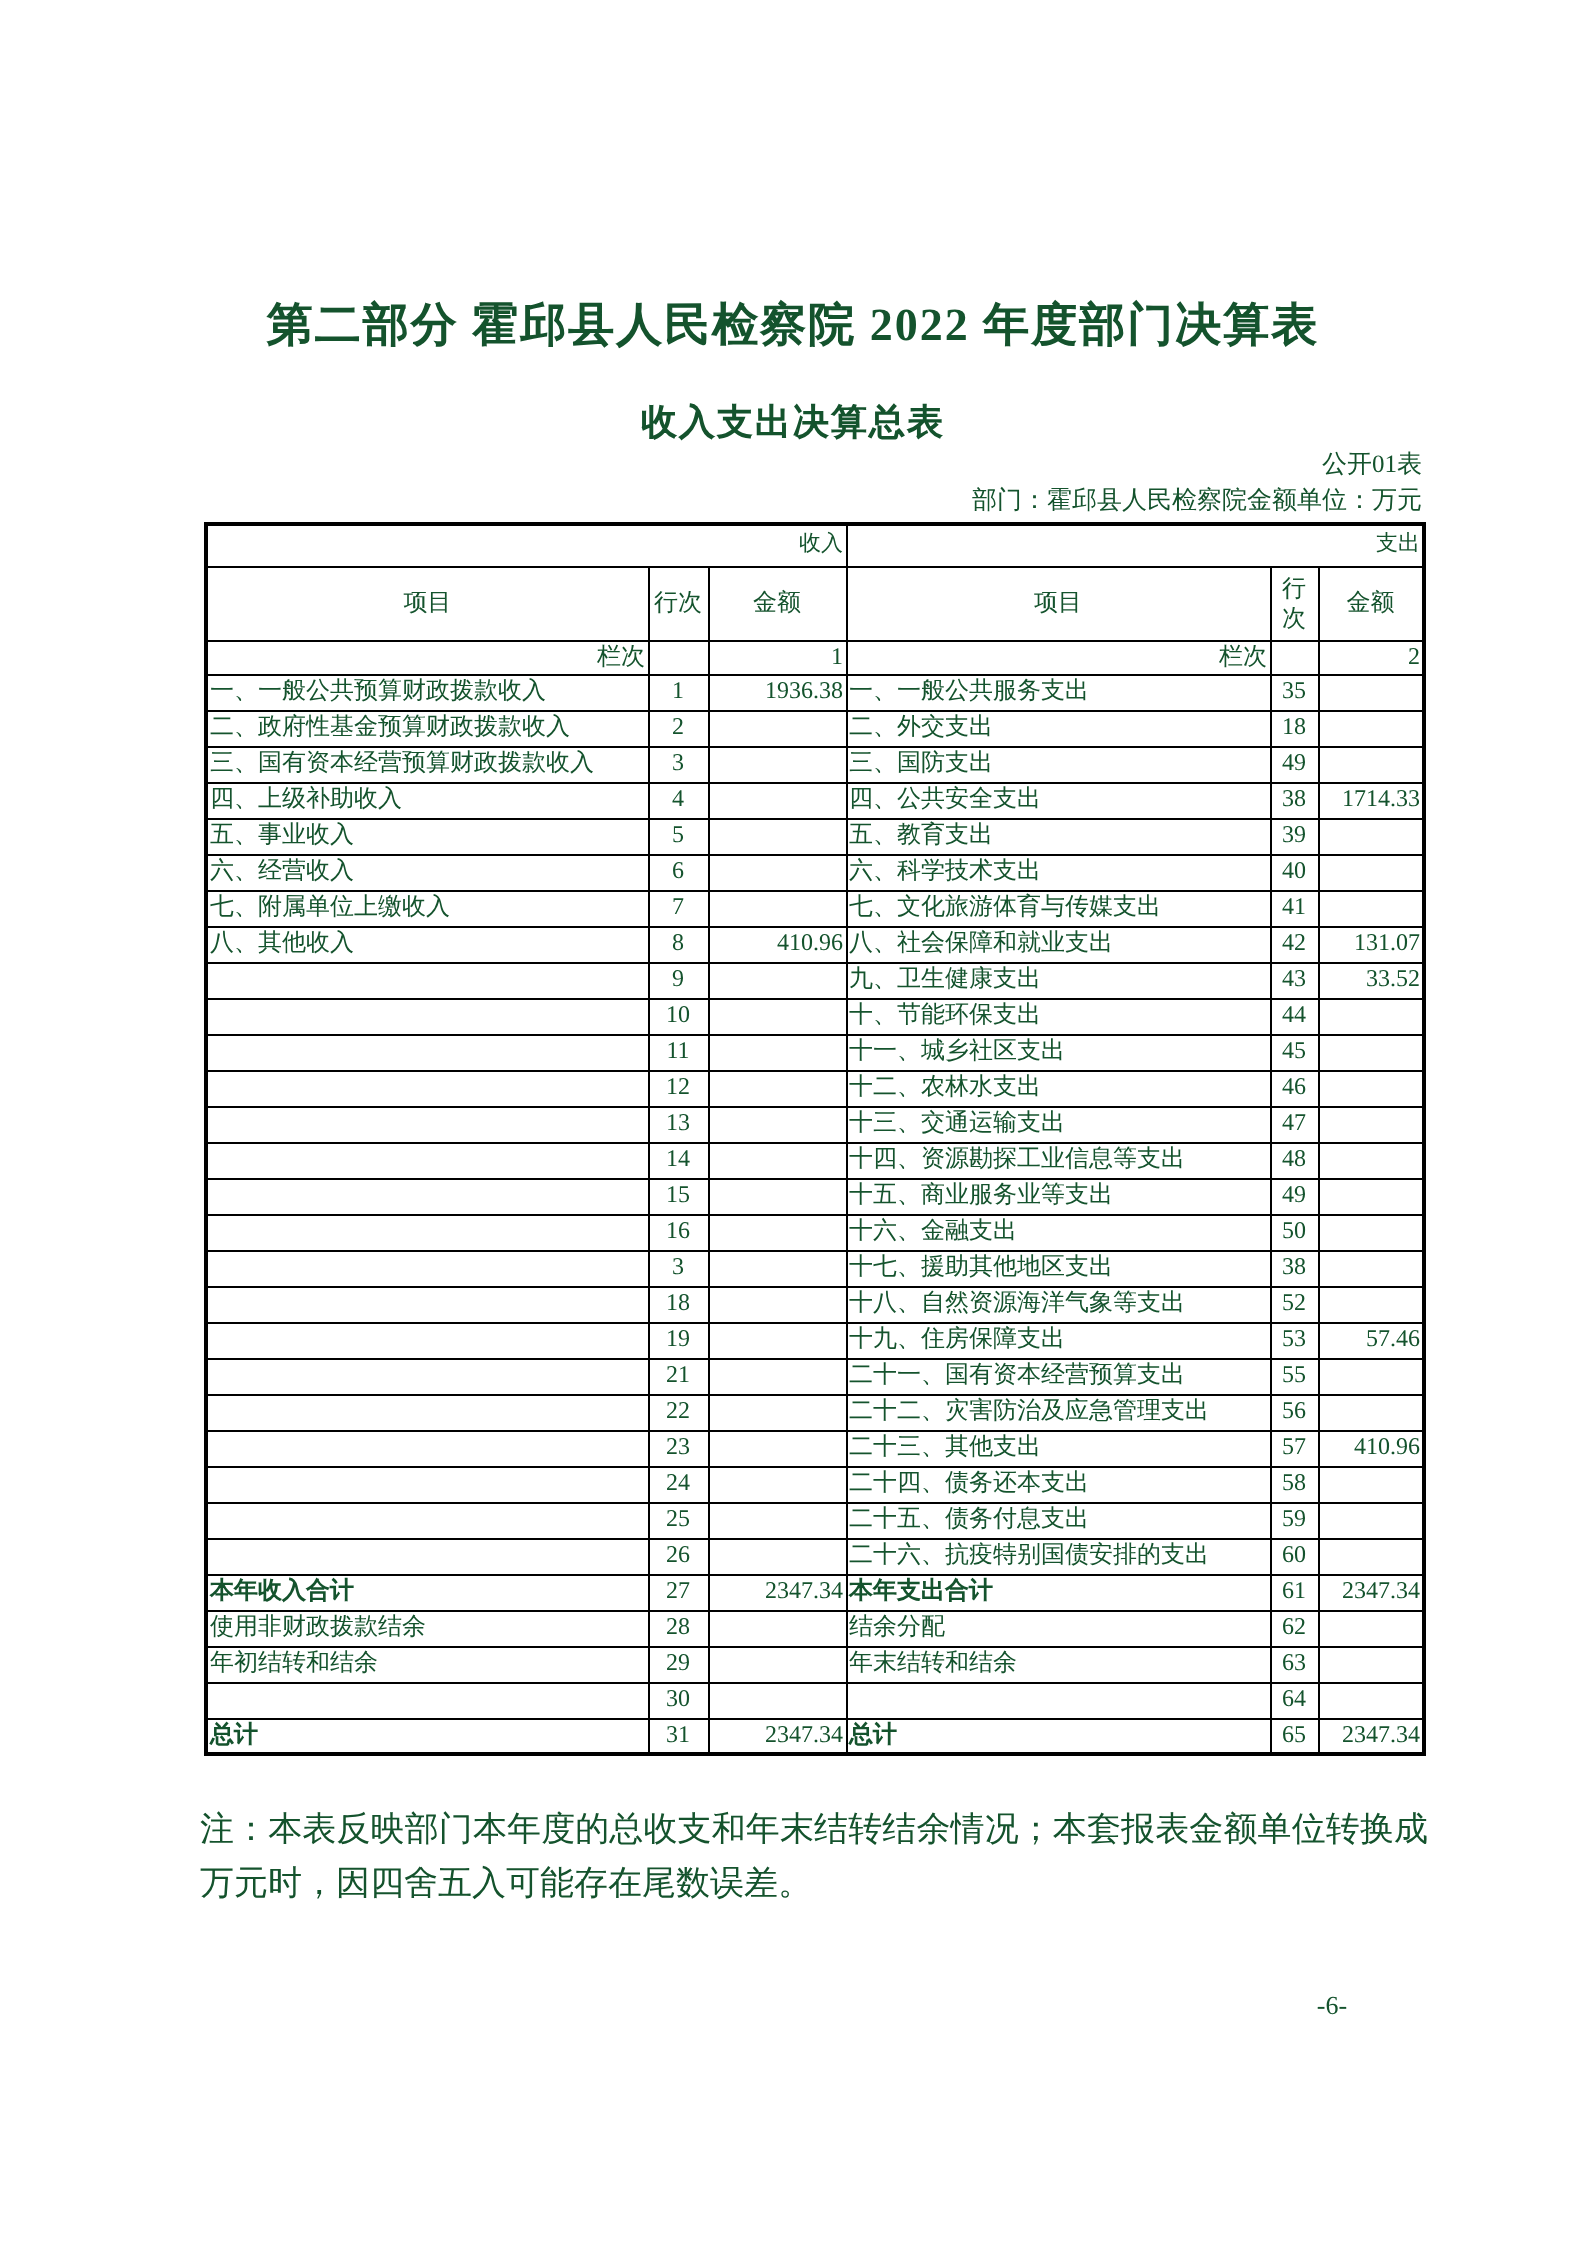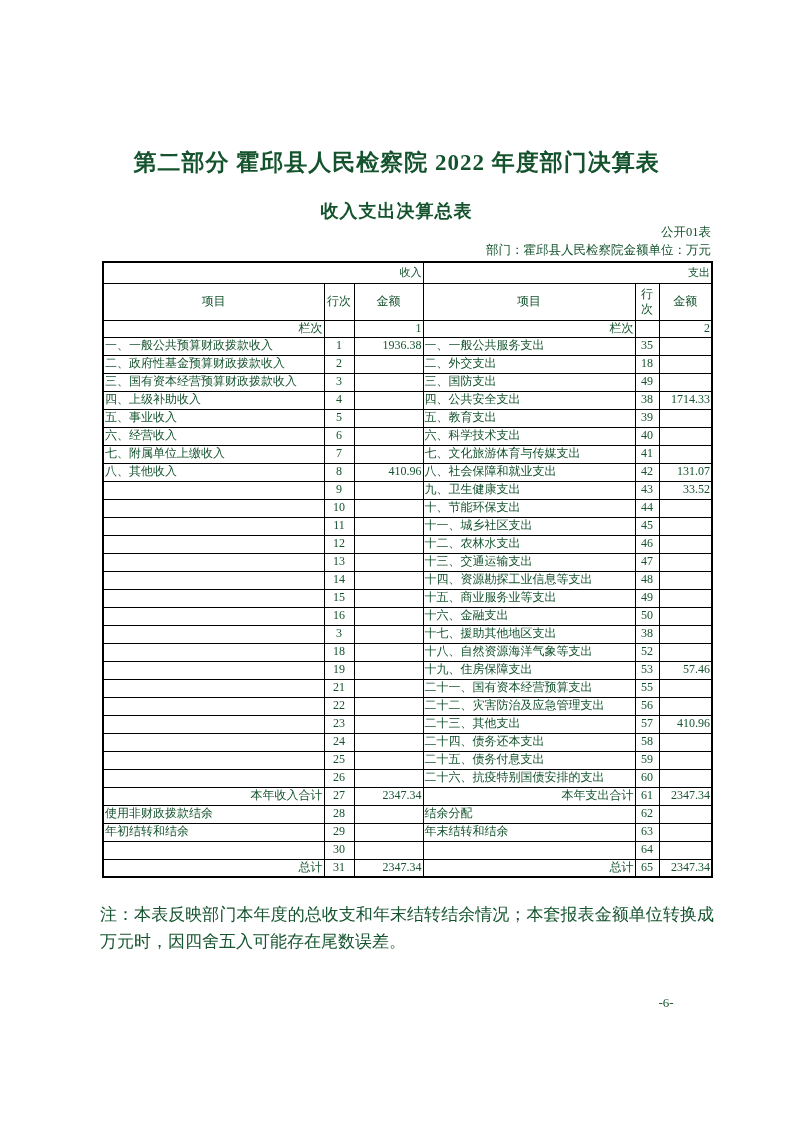--- a/index.html
+++ b/index.html
@@ -34,21 +34,21 @@
   table.main td {
     border:1px solid #000; overflow:hidden; white-space:nowrap;
     padding:0 1px; vertical-align:middle; height:18px; line-height:1.15;
   }
   tr.r-sect td { height:21px; text-align:right; font-size:11px;padding-left:14px; }
   tr.r-head td { height:37px; text-align:center; white-space:normal; line-height:1.25; }
   tr.r-lanci td { height:17px; text-align:right;margin-top:12px; }
   td.item { text-align:left; padding-left:2px; }
   td.rowno { text-align:center; }
   td.amt  { text-align:right; padding-right:1px; }
-  td.emph { text-align:right; font-weight:normal; }
+  td.emph { text-align:left; font-weight:bold; }
   .note {
     position:absolute; top:901px; left:100px; width:614px;
     font-size:17px; line-height:1.6; text-align:justify;
   }
   .page-number {
     position:absolute; top:995px; left:636px; width:60px;
     text-align:center; font-size:13px;
   }
 </style>
 </head>

